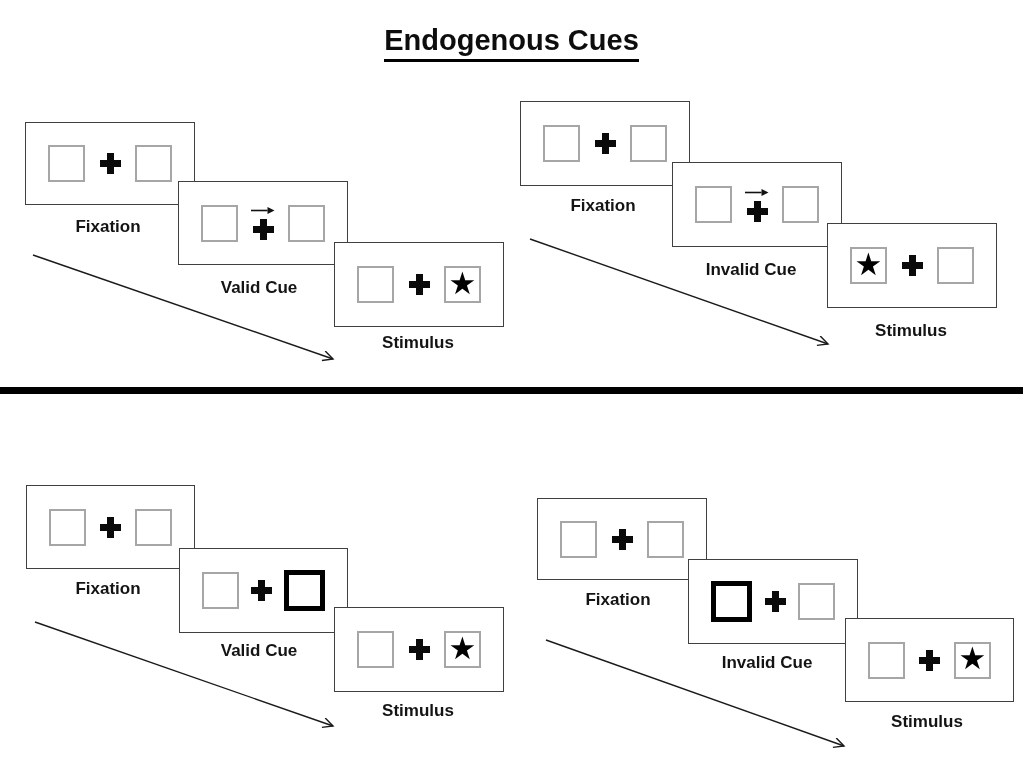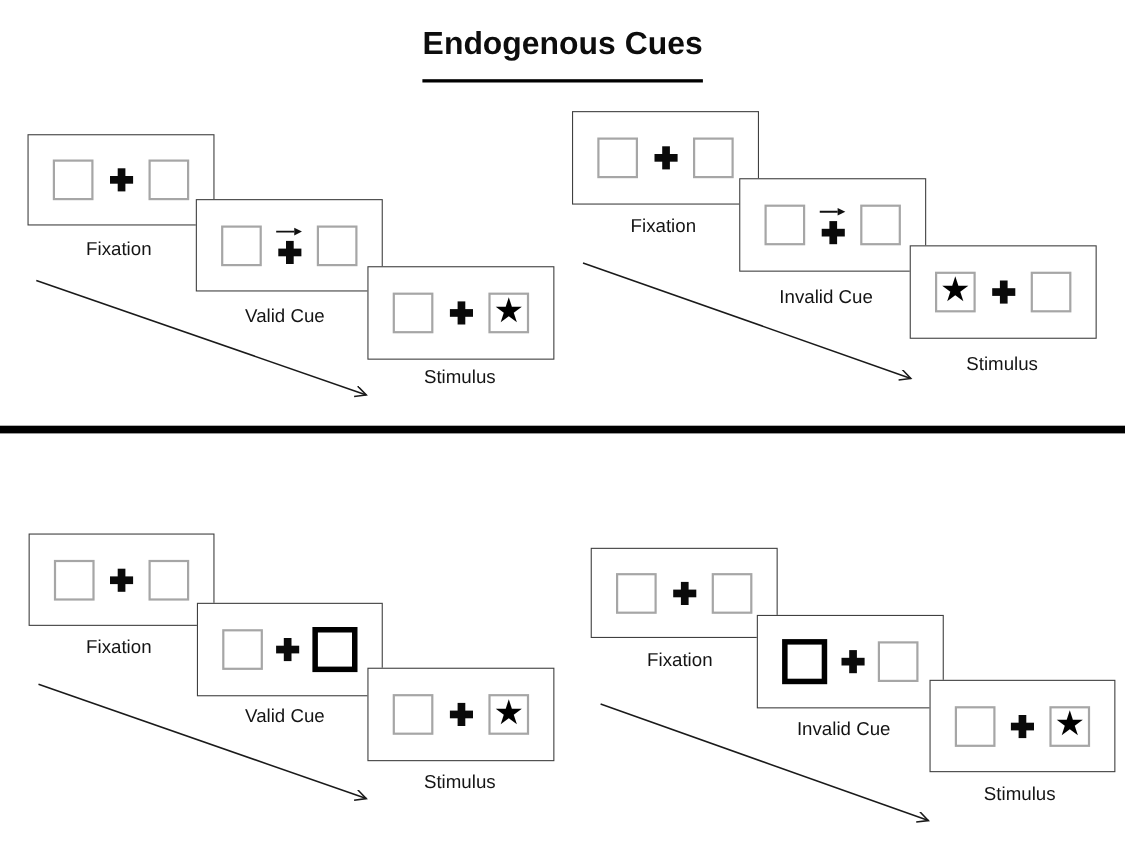--- a/index.html
+++ b/index.html
@@ -2,38 +2,38 @@
 <html><head>
 <meta charset="utf-8">
 <style>
   html,body{margin:0;padding:0;background:#fff;}
   .stage{
     position:relative;width:1023px;height:767px;background:#ffffff;overflow:hidden;
     font-family:"Liberation Sans","DejaVu Sans",sans-serif;color:#0d0d0d;
   }
   .sec-title{position:absolute;left:0;width:100%;text-align:center;
     font-size:29px;font-weight:bold;letter-spacing:0px;}
-  .sec-title .u{border-bottom:3px solid #000;padding-bottom:16px;text-align:center;}
+  .sec-title .u{border-bottom:3px solid #000;padding-bottom:3px;text-align:center;}
   .divider{position:absolute;left:0;width:1023px;height:7px;background:#000;}
   .card{
     position:absolute;background:#fff;border:1.5px solid #404040;box-sizing:border-box;
     display:flex;align-items:center;justify-content:space-between;padding:0 22px;
   }
   .box{
     width:37px;height:37px;box-sizing:border-box;border:2px solid #a6a6a6;background:#fff;
     display:flex;align-items:center;justify-content:center;flex:0 0 auto;
   }
   .box.cue{width:41px;height:41px;border:5px solid #000;}
   .star{font-family:"DejaVu Sans",sans-serif;font-size:31px;line-height:1;color:#000;margin-top:-3px;}
   .cross-stack{display:flex;flex-direction:column;align-items:center;gap:4px;flex:0 0 auto;}
   .plus{position:relative;width:21px;height:21px;}
   .plus::before{content:"";position:absolute;left:0;top:7px;width:21px;height:7px;background:#0a0a0a;}
   .plus::after{content:"";position:absolute;top:0;left:7px;width:7px;height:21px;background:#0a0a0a;}
   .seq-label{
-    position:absolute;transform:translateX(-50%);font-size:17px;font-weight:normal;
+    position:absolute;transform:translateX(-50%);font-size:17px;font-weight:bold;
     white-space:nowrap;color:#141414;
   }
   svg.tl{position:absolute;overflow:visible;}
   .cue-arrow{display:block;}
 </style>
 </head>
 <body>
 
 <div class="stage">
 

